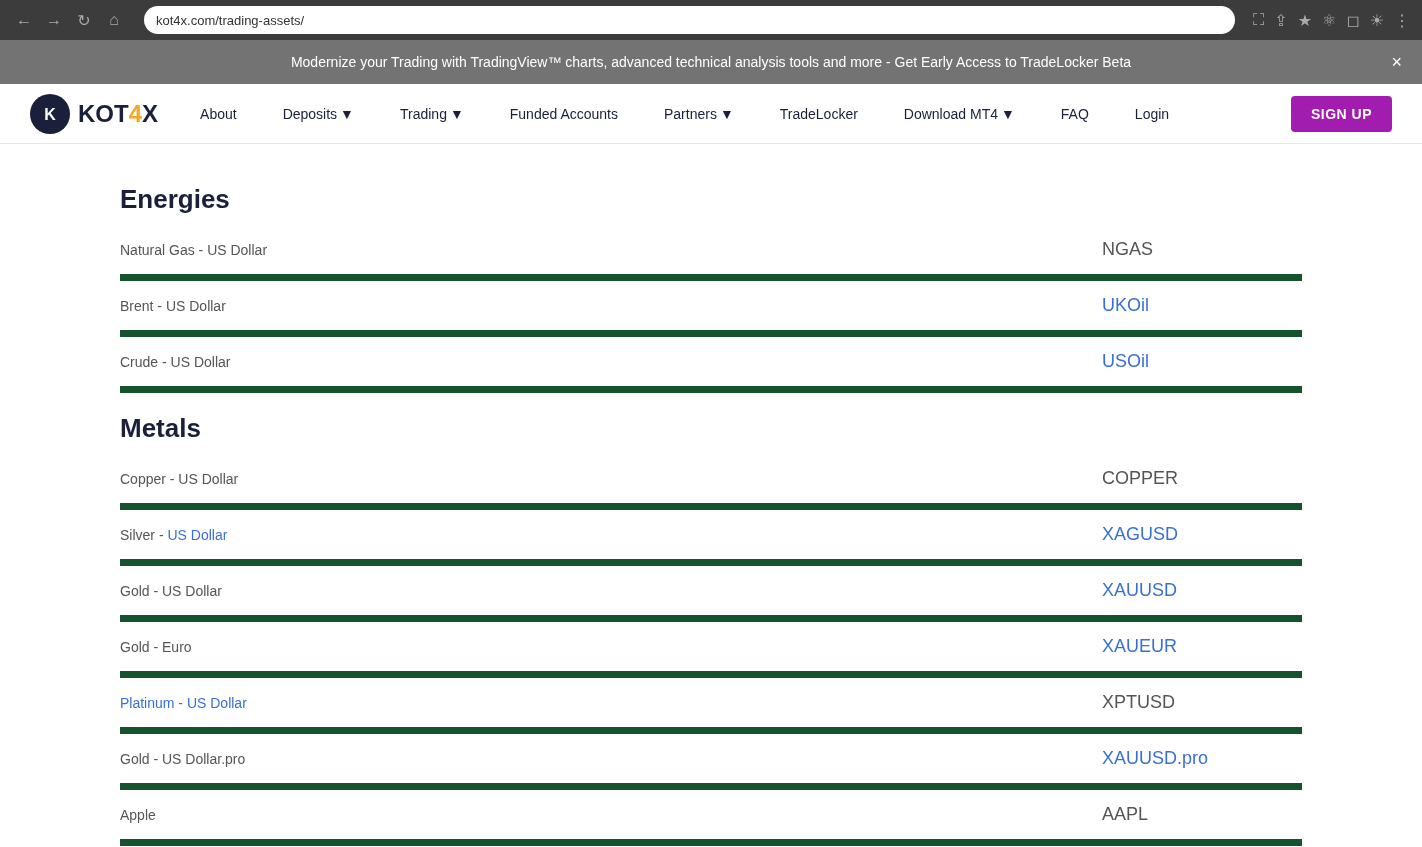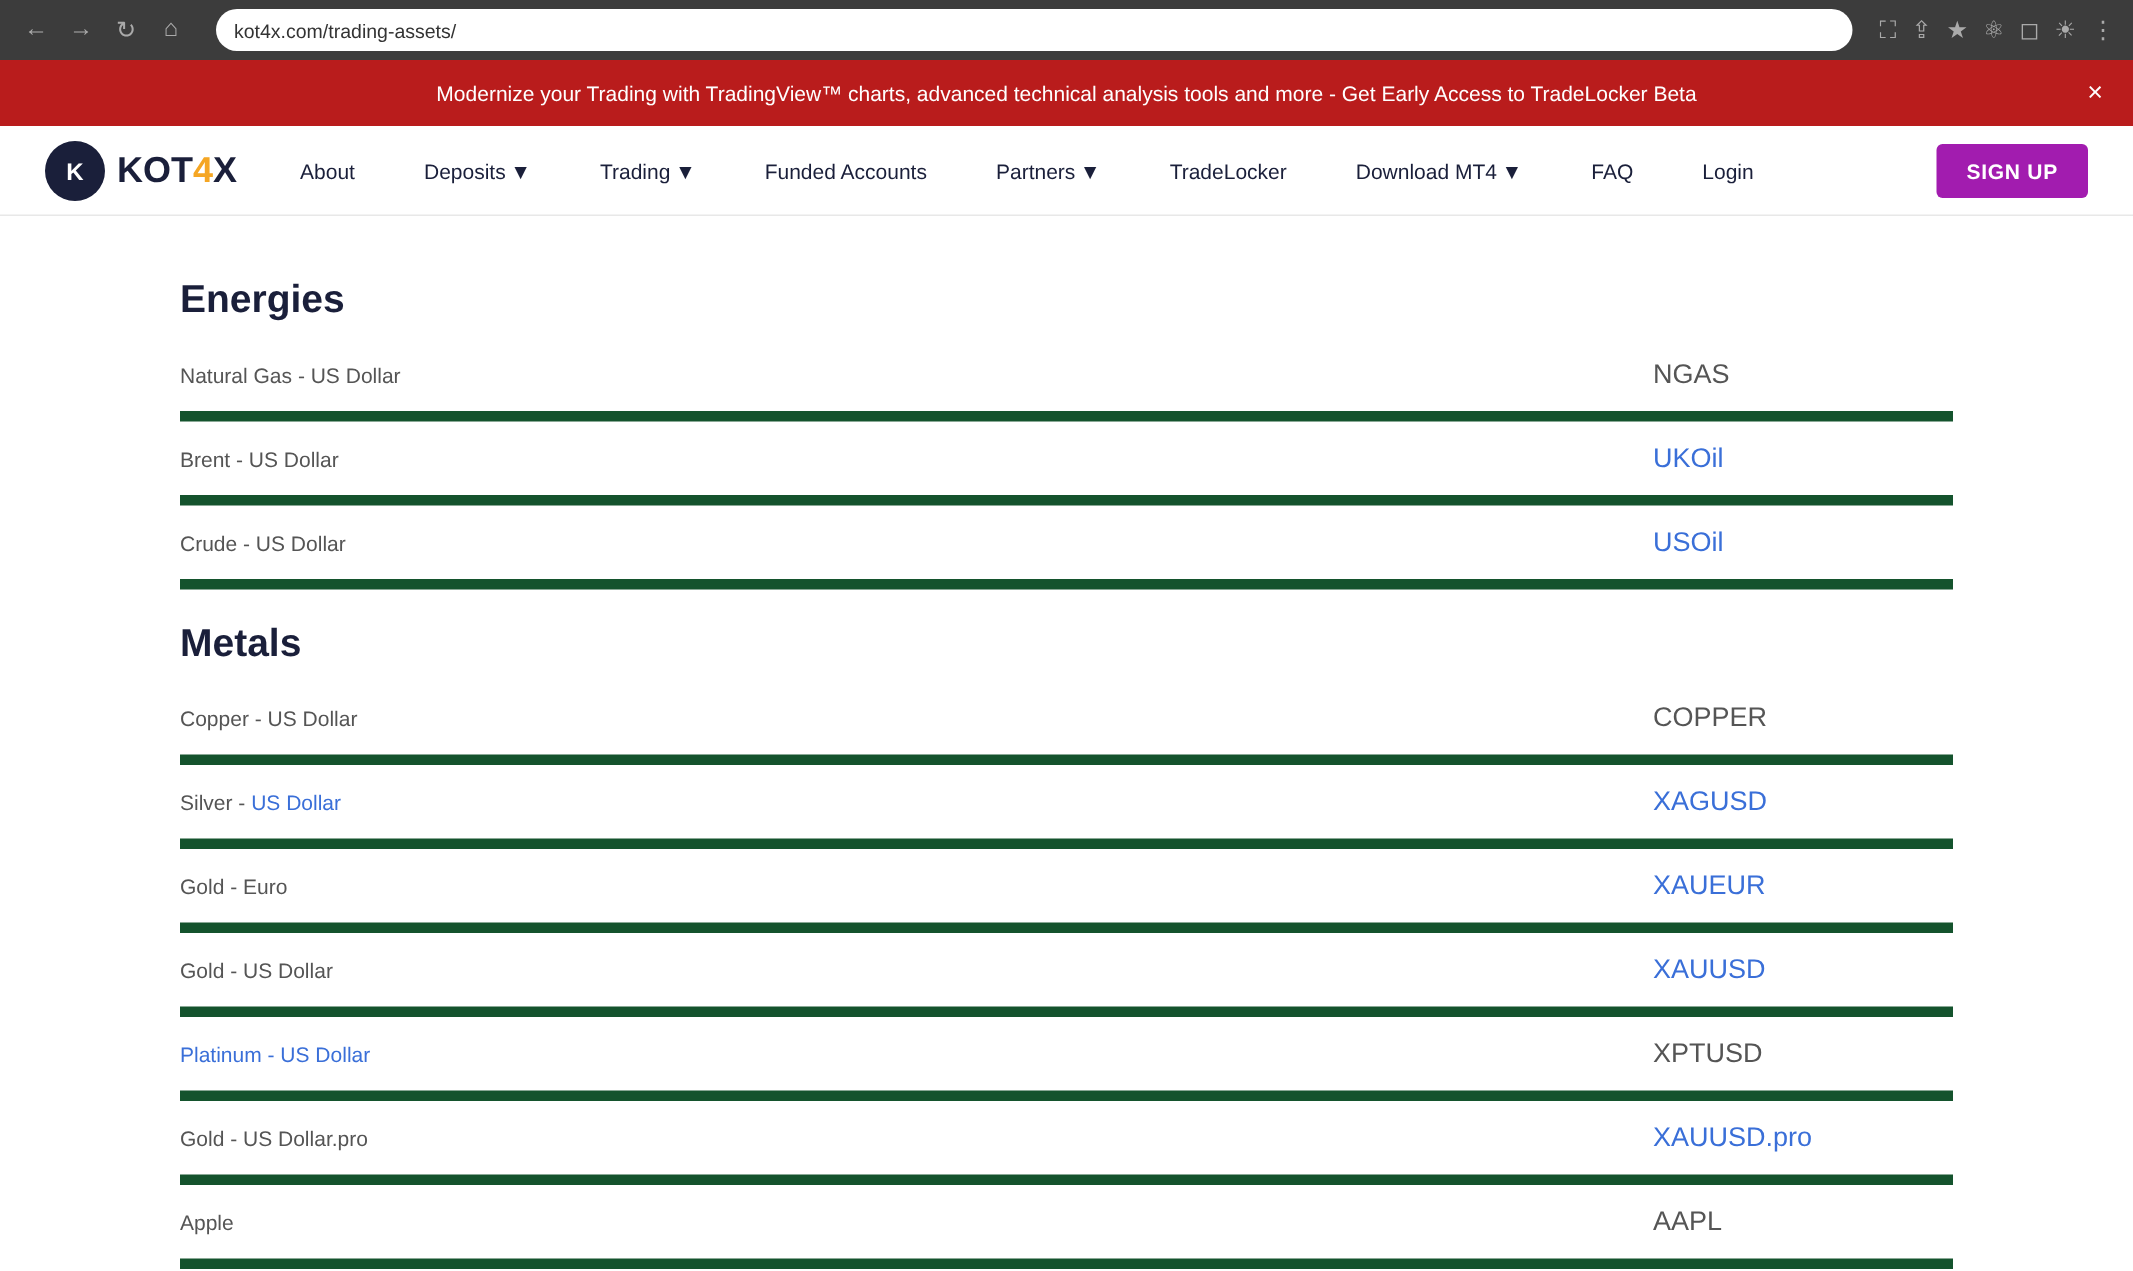--- a/index.html
+++ b/index.html
@@ -41,21 +41,21 @@
     .browser-actions {
       display: flex;
       gap: 10px;
       align-items: center;
       color: #aaa;
       font-size: 16px;
     }
 
     
     .banner {
-      background: #b91c1c;
+      background: #737373;
       color: #fff;
       text-align: center;
       padding: 14px 20px;
       font-size: 14px;
       position: relative;
     }
     .banner-close {
       position: absolute;
       right: 20px;
       top: 50%;
@@ -235,28 +235,28 @@
   <div>
     <div class="asset-row">
       <div class="asset-name">Copper - US Dollar</div>
       <div class="asset-symbol">COPPER</div>
     </div>
     <div class="asset-row">
       <div class="asset-name">Silver - <span class="highlight">US Dollar</span></div>
       <div class="asset-symbol"><span class="symbol-link">XAGUSD</span></div>
     </div>
     <div class="asset-row">
+      <div class="asset-name">Gold - US Dollar</div>
+      <div class="asset-symbol"><span class="symbol-link">XAUUSD</span></div>
+    </div>
+    <div class="asset-row">
       <div class="asset-name">Gold - Euro</div>
       <div class="asset-symbol"><span class="symbol-link">XAUEUR</span></div>
     </div>
     <div class="asset-row">
-      <div class="asset-name">Gold - US Dollar</div>
-      <div class="asset-symbol"><span class="symbol-link">XAUUSD</span></div>
-    </div>
-    <div class="asset-row">
       <div class="asset-name"><span class="highlight">Platinum - US Dollar</span></div>
       <div class="asset-symbol">XPTUSD</div>
     </div>
     <div class="asset-row">
       <div class="asset-name">Gold - US Dollar.pro</div>
       <div class="asset-symbol"><span class="symbol-link">XAUUSD.pro</span></div>
     </div>
   </div>
 
   <div>

